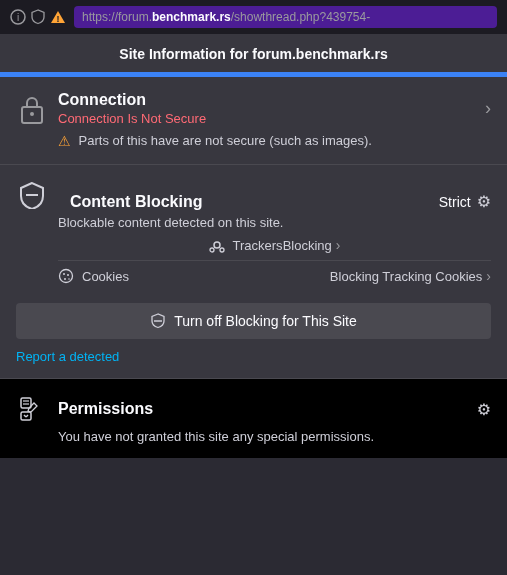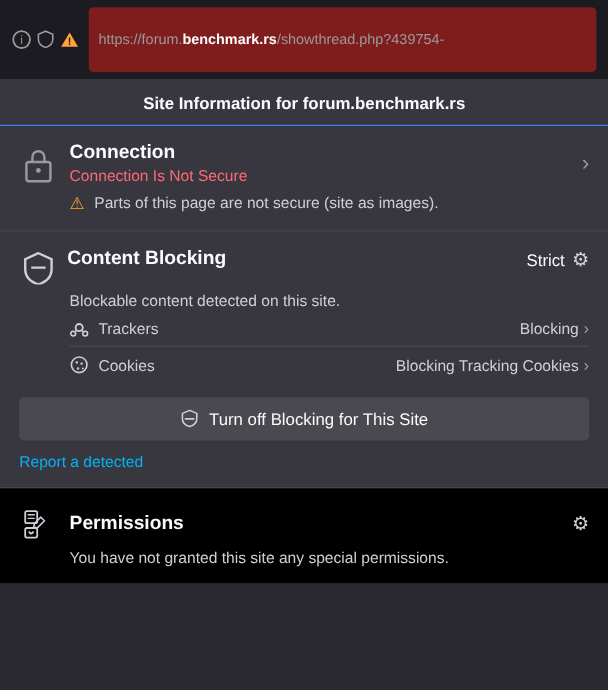--- a/index.html
+++ b/index.html
@@ -21,23 +21,23 @@
       gap: 8px;
     }
 
     .browser-icons {
       display: flex;
       align-items: center;
       gap: 4px;
     }
 
     .browser-url {
-      background: #7f1d1d;
+      background: #4c1d95;
       border-radius: 4px;
-      padding: 20px 8px;
+      padding: 4px 8px;
       font-size: 12px;
       color: #fbfbfe;
       flex: 1;
     }
 
     .url-highlight {
       color: #fbfbfe;
       font-weight: bold;
     }
 
@@ -51,21 +51,21 @@
       padding: 0;
     }
 
     .panel-header {
       background: #38373f;
       padding: 12px 16px 10px 16px;
       text-align: center;
       font-size: 14px;
       font-weight: 600;
       color: #fbfbfe;
-      border-bottom: 1px solid #3b82f6;
+      border-bottom: 5px solid #3b82f6;
     }
 
     .section {
       background: #38373f;
       padding: 14px 16px;
       border-bottom: 1px solid #4a4950;
     }
 
     .section-header {
       display: flex;
@@ -127,22 +127,22 @@
 
     
     .blocking-section {
       background: #38373f;
       padding: 14px 16px;
       border-bottom: 1px solid #4a4950;
     }
 
     .blocking-header {
       display: flex;
-      align-items: flex-start;
-      gap: 8px;
+      align-items: flex-end;
+      gap: 22px;
     }
 
     .blocking-title-area {
       flex: 1;
     }
 
     .blocking-right {
       display: flex;
       align-items: center;
       gap: 6px;
@@ -295,21 +295,21 @@
         </svg>
       </div>
       <div class="section-title-area">
         <div class="section-title">Connection</div>
         <div class="section-subtitle-red">Connection Is Not Secure</div>
       </div>
       <div class="chevron-right">›</div>
     </div>
     <div class="warning-row">
       <span class="warning-icon">⚠</span>
-      <span class="warning-text">Parts of this page are not secure (site as images).</span>
+      <span class="warning-text">Parts of this have are not secure (such as images).</span>
     </div>
   </div>
 
   <div class="blocking-section">
     <div class="blocking-header">
       <div class="section-icon">
         <svg width="28" height="28" viewBox="0 0 28 28" fill="none">
           <path d="M14 2L3 7v8c0 6.5 4.5 11 11 13 6.5-2 11-6.5 11-13V7L14 2z" fill="none" stroke="#cfcfd8" stroke-width="2"></path>
           <line x1="8" y1="14" x2="20" y2="14" stroke="#cfcfd8" stroke-width="2"></line>
         </svg>
@@ -318,21 +318,21 @@
         <div class="section-title">Content Blocking</div>
       </div>
       <div class="blocking-right">
         <span class="strict-label">Strict</span>
         <span class="gear-icon">⚙</span>
       </div>
     </div>
     <div class="blocking-subtitle">Blockable content detected on this site.</div>
 
     
-    <div class="tracker-row" style="cursor:pointer;">
+    <div class="tracker-row" style="cursor:pointer;justify-content:center;">
       <div class="tracker-label">
         <svg width="16" height="16" viewBox="0 0 16 16" fill="none">
           <circle cx="8" cy="8" r="3" fill="none" stroke="#cfcfd8" stroke-width="1.5"></circle>
           <circle cx="3" cy="13" r="2" fill="none" stroke="#cfcfd8" stroke-width="1.3"></circle>
           <circle cx="13" cy="13" r="2" fill="none" stroke="#cfcfd8" stroke-width="1.3"></circle>
           <line x1="6" y1="10" x2="4.5" y2="11.5" stroke="#cfcfd8" stroke-width="1"></line>
           <line x1="10" y1="10" x2="11.5" y2="11.5" stroke="#cfcfd8" stroke-width="1"></line>
         </svg>
         <span>Trackers</span>
       </div>

